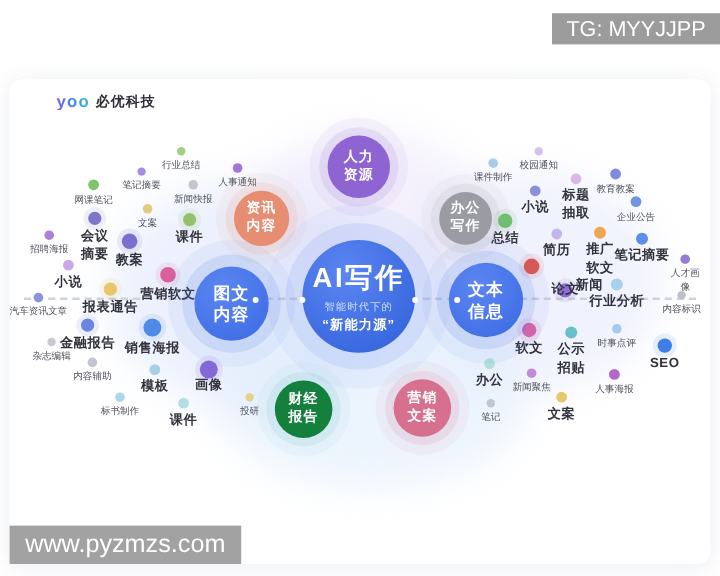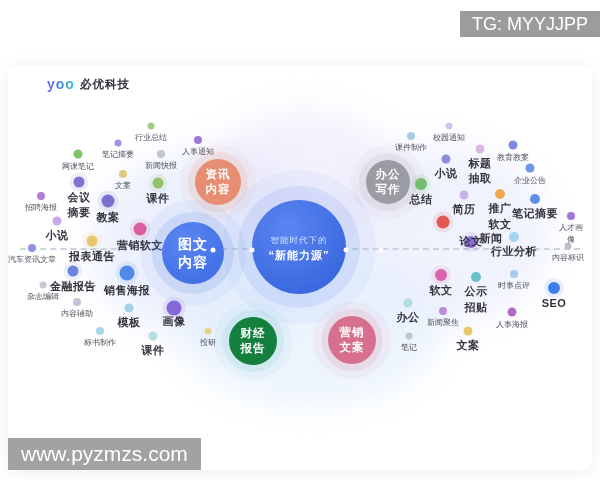--- a/index.html
+++ b/index.html
@@ -171,31 +171,36 @@
     <div class="dot" style="left: 443px; top: 311px; width: 8px; height: 8px; background: rgb(192, 140, 216);"></div>
     <div class="lbl sm" style="left: 443px; top: 317px;">新闻聚焦</div>
     <div class="dot" style="left: 512px; top: 312px; width: 9px; height: 9px; background: rgb(180, 104, 200);"></div>
     <div class="lbl sm" style="left: 512px; top: 318.5px;">人事海报</div>
     <div class="dot" style="left: 409px; top: 336px; width: 7px; height: 7px; background: rgb(194, 197, 204);"></div>
     <div class="lbl sm" style="left: 409px; top: 341.5px;">笔记</div>
     <div class="dot" style="left: 468px; top: 331px; width: 9px; height: 9px; background: rgb(232, 201, 106);"></div>
     <div class="lbl md" style="left: 468px; top: 337.5px;">文案</div>
     <div class="hub primary" style="left: 193px; top: 253px; width: 62px; height: 62px; background: radial-gradient(circle at 38% 30%, rgb(91, 134, 242), rgb(58, 105, 226)); box-shadow: rgba(58, 105, 226, 0.133) 0px 0px 0px 10px, rgba(58, 105, 226, 0.063) 0px 0px 0px 22px;">图文
 内容</div>
+    <div class="hub primary" style="left: 405px; top: 250px; width: 62px; height: 62px; background: radial-gradient(circle at 38% 30%, rgb(91, 134, 242), rgb(58, 105, 226)); box-shadow: rgba(58, 105, 226, 0.133) 0px 0px 0px 10px, rgba(58, 105, 226, 0.063) 0px 0px 0px 22px;">文本
+信息</div>
+    <div class="hub" style="left: 299px; top: 139px; width: 52px; height: 52px; background: rgb(141, 100, 210); box-shadow: rgba(141, 100, 210, 0.133) 0px 0px 0px 7px, rgba(141, 100, 210, 0.063) 0px 0px 0px 15px;">人力
+资源</div>
     <div class="hub" style="left: 218px; top: 182px; width: 46px; height: 46px; background: rgb(230, 141, 114); box-shadow: rgba(230, 141, 114, 0.133) 0px 0px 0px 7px, rgba(230, 141, 114, 0.063) 0px 0px 0px 15px;">资讯
 内容</div>
     <div class="hub" style="left: 388px; top: 182px; width: 44px; height: 44px; background: rgb(155, 155, 163); box-shadow: rgba(155, 155, 163, 0.133) 0px 0px 0px 7px, rgba(155, 155, 163, 0.063) 0px 0px 0px 15px;">办公
 写作</div>
     <div class="hub" style="left: 253px; top: 341px; width: 48px; height: 48px; background: #15803d; box-shadow: rgba(95, 186, 198, 0.133) 0px 0px 0px 7px, rgba(95, 186, 198, 0.063) 0px 0px 0px 15px;">财经
 报告</div>
     <div class="hub" style="left: 352px; top: 340px; width: 48px; height: 48px; background: rgb(215, 112, 142); box-shadow: rgba(215, 112, 142, 0.133) 0px 0px 0px 7px, rgba(215, 112, 142, 0.063) 0px 0px 0px 15px;">营销
 文案</div>
   </div>
 
 <div class="center">
+  <div class="center-title">AI写作</div>
   <div class="center-sub">智能时代下的</div>
   <div class="center-sub2">“新能力源”</div>
 </div>
 
 <div id="jdots">
     <div class="jdot" style="left: 213px; top: 250px;"></div>
     <div class="jdot" style="left: 252px; top: 250px;"></div>
     <div class="jdot" style="left: 346px; top: 250px;"></div>
     <div class="jdot" style="left: 381px; top: 250px;"></div>
   </div>

